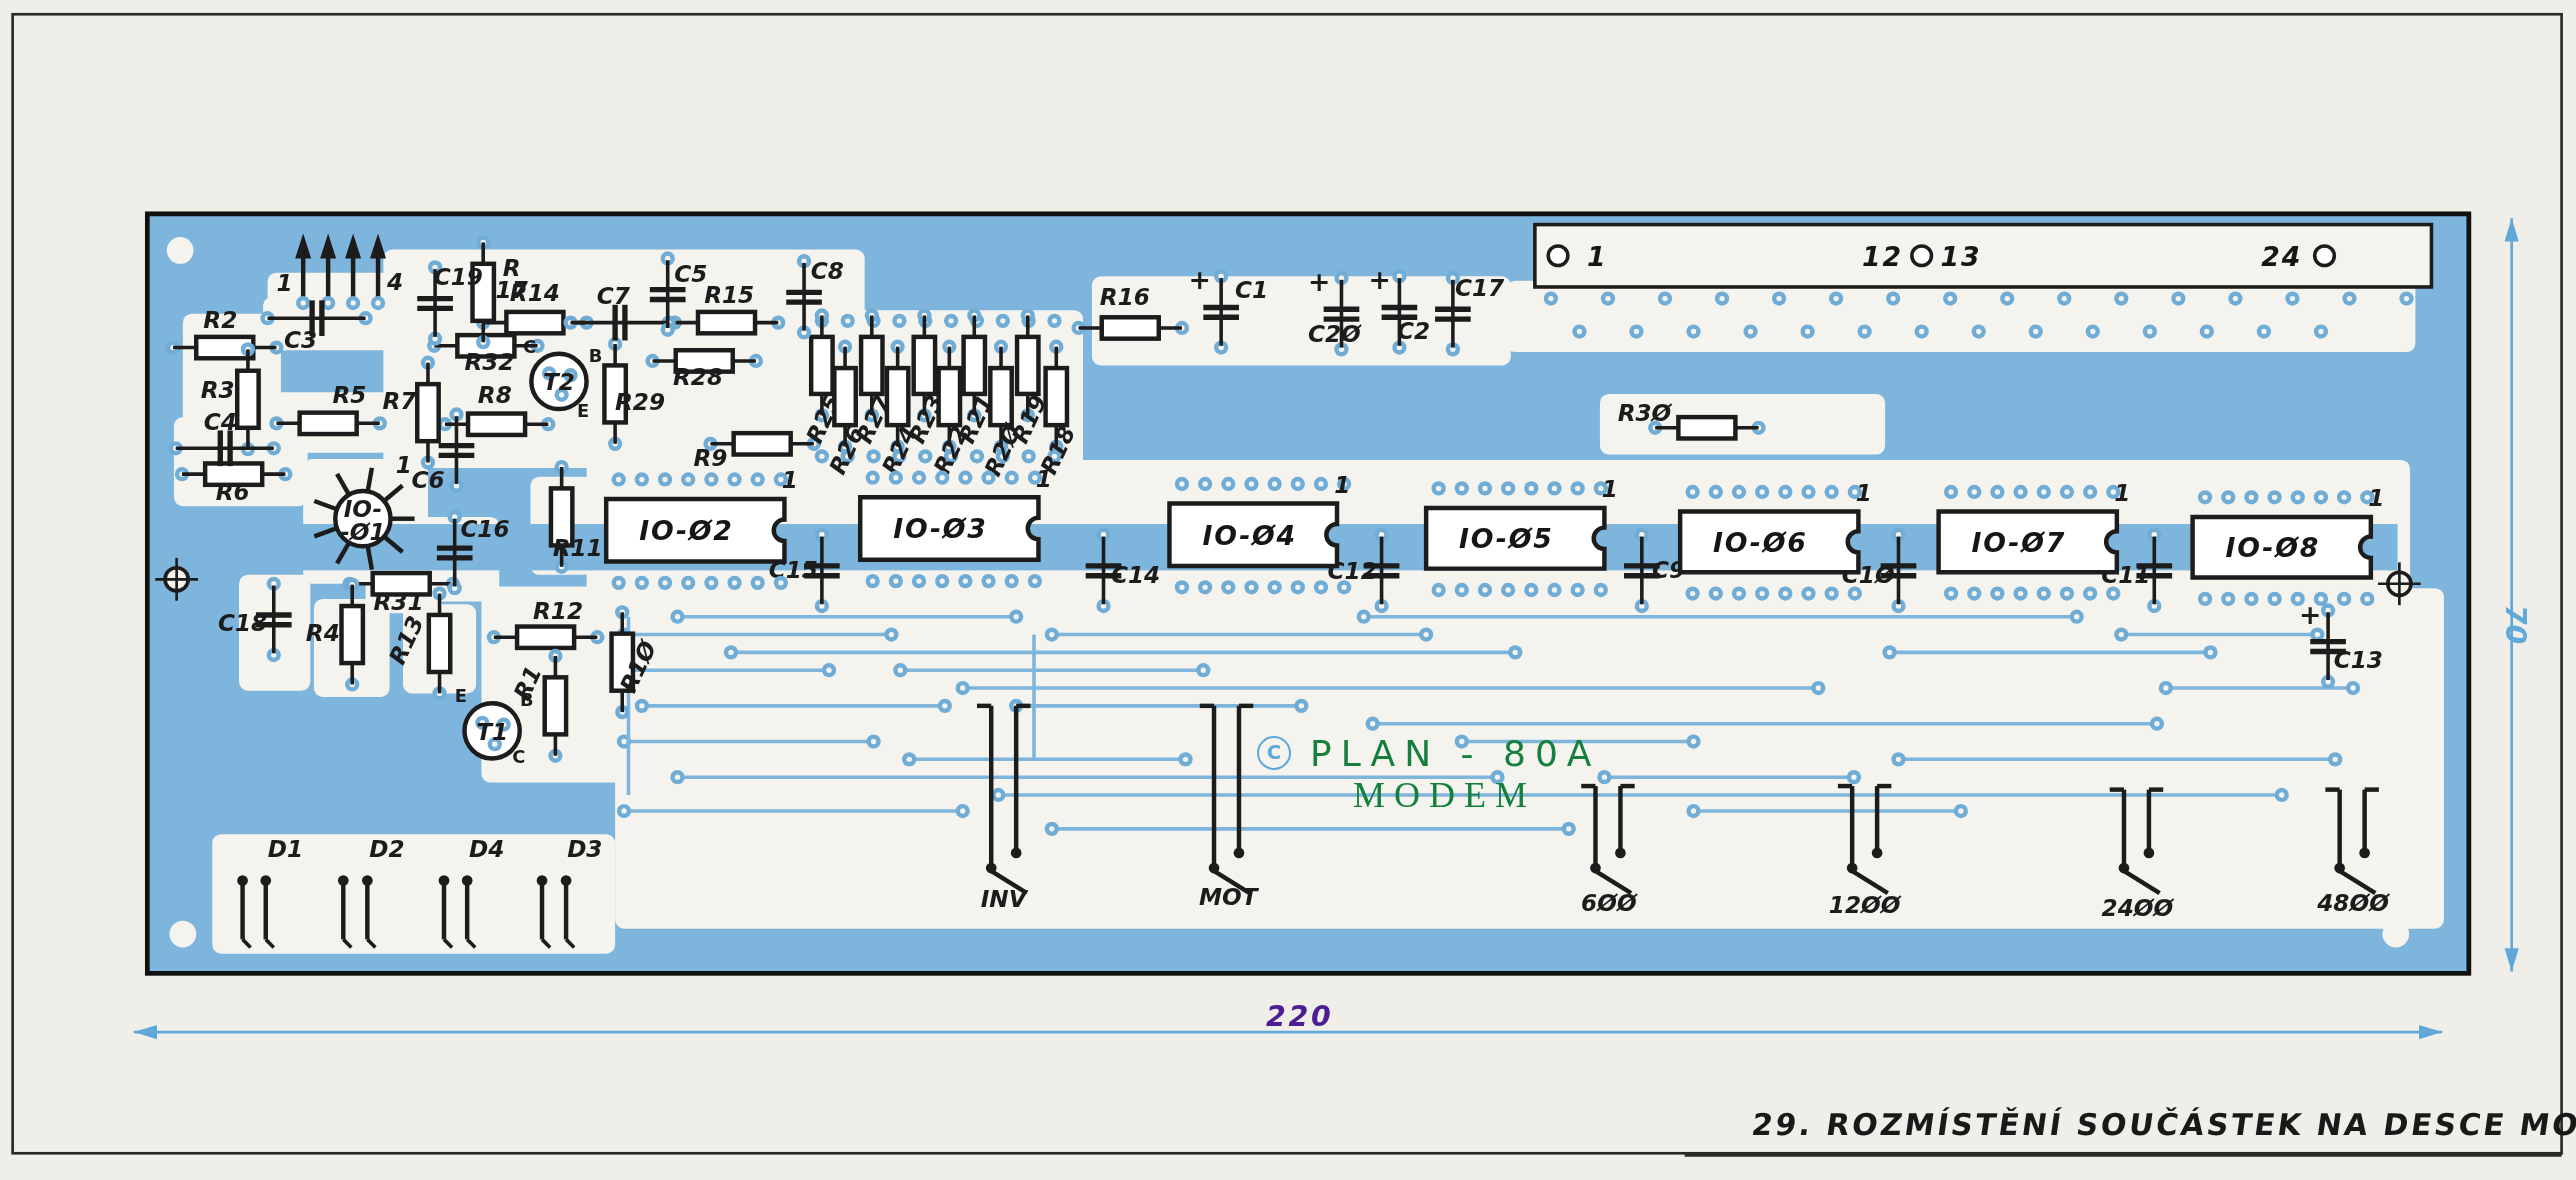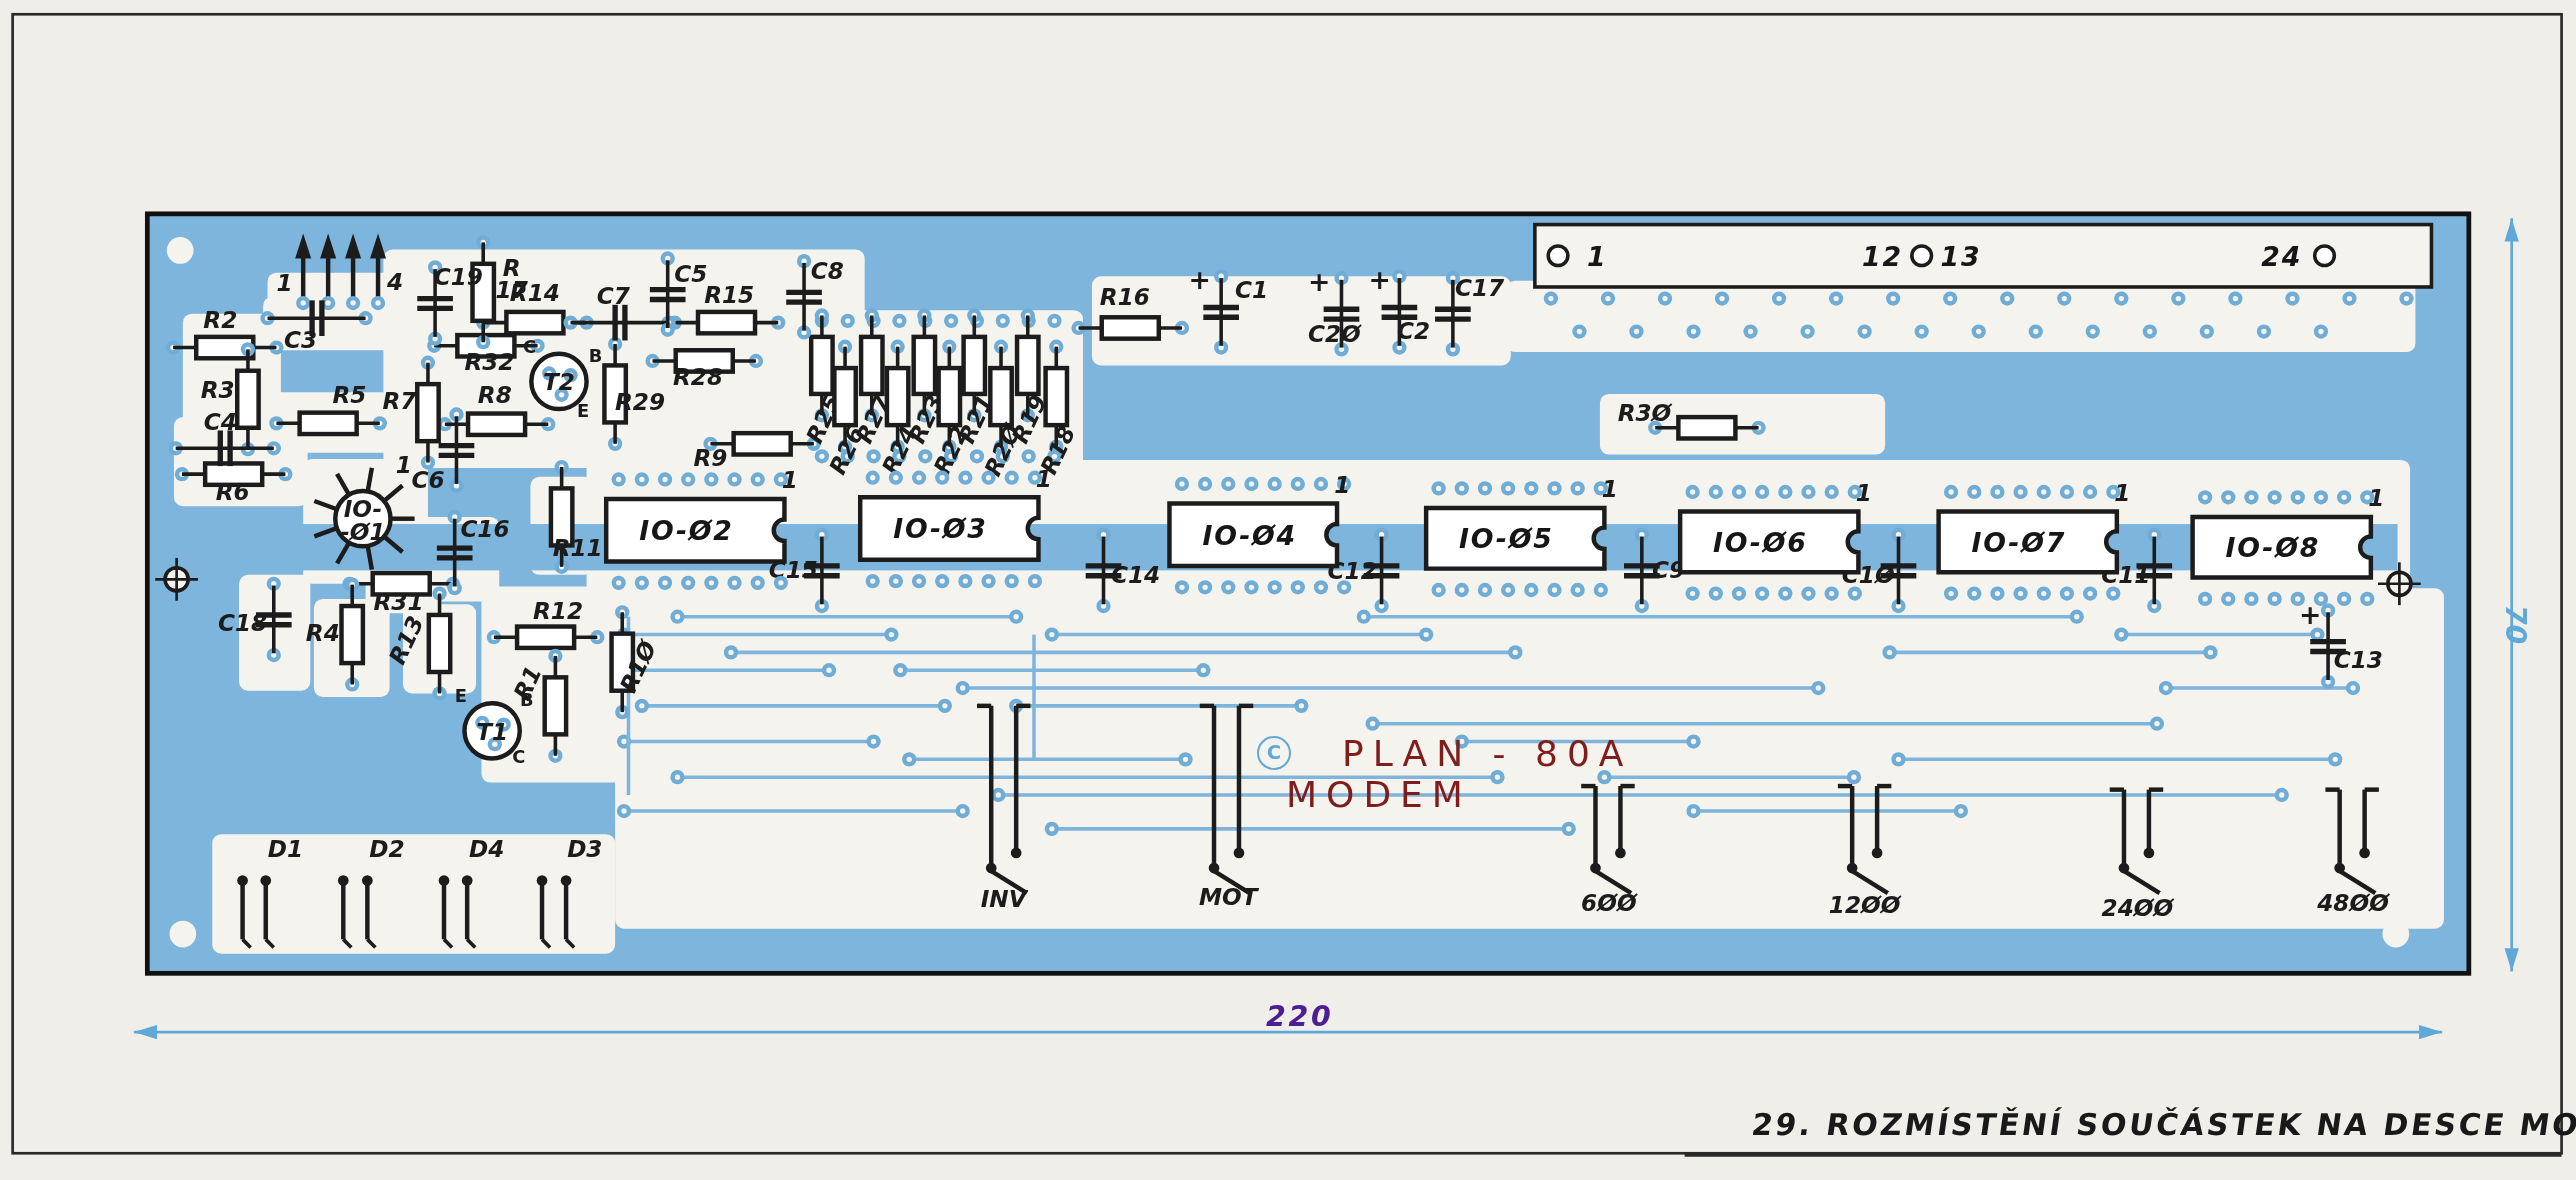--- a/index.html
+++ b/index.html
@@ -4,21 +4,21 @@
 <style>
   html,body{margin:0;padding:0;background:#e8e6e0;}
   #sheet{position:relative;width:2576px;height:1180px;background:#f0eee8;overflow:hidden;
          font-family:"DejaVu Sans",sans-serif;}
   svg text{font-family:"DejaVu Sans",sans-serif;}
   .clbl{font:italic 700 26px "DejaVu Sans",sans-serif;fill:#1c1c1c;}
   .big{font:italic 700 30px "DejaVu Sans",sans-serif;fill:#161616;letter-spacing:2px;}
   .pin{font:700 20px "DejaVu Sans",sans-serif;fill:#1c1c1c;}
   .plus{font:700 30px "DejaVu Sans",sans-serif;fill:#1c1c1c;}
   .overlay{position:absolute;white-space:nowrap;pointer-events:none;}
-  #brand1,#brand2{color:#7f1d1d;font:400 36px "DejaVu Sans",sans-serif;letter-spacing:9px;margin-left:32px;}
+  #brand1,#brand2{color:#15803d;font:400 36px "DejaVu Sans",sans-serif;letter-spacing:9px;}
   #copy-sym{position:absolute;left:1257px;top:736px;width:30px;height:30px;border:2.7px solid #5fa8d8;
             border-radius:50%;color:#5fa8d8;font:700 19.6px "DejaVu Sans",sans-serif;
             text-align:center;line-height:30px;}
   #dim-w{color:#4c1d95;font:italic 700 28.5px "DejaVu Sans",sans-serif;letter-spacing:2.7px;}
   #dim-h{color:#5fa8d8;font:italic 700 28.5px "DejaVu Sans",sans-serif;transform:rotate(90deg);}
   #caption{color:#191919;font:700 30px "DejaVu Sans",sans-serif;letter-spacing:2.7px;
            transform:skewX(-8deg);}
 </style>
 </head>
 <body>
@@ -1056,18 +1056,18 @@
       <polygon points="150,1158 176,1150 176,1166" fill="#5fa8d8"></polygon>
       <polygon points="2740,1158 2714,1150 2714,1166" fill="#5fa8d8"></polygon>
       <line x1="2818" y1="245" x2="2818" y2="1090" stroke="#5fa8d8" stroke-width="3"></line>
       <polygon points="2818,245 2810,271 2826,271" fill="#5fa8d8"></polygon>
       <polygon points="2818,1090 2810,1064 2826,1064" fill="#5fa8d8"></polygon>
       <line x1="1890" y1="1296" x2="2874" y2="1296" stroke="#2a2a2a" stroke-width="4"></line>
     </svg>
 
   <div class="overlay" id="copy-sym">C</div>
   <div class="overlay" id="brand1" style="left:1310px;top:733px;">PLAN - 80A</div>
-  <div class="overlay" id="brand2" style="left:1254px;top:774px;">MODEM</div>
+  <div class="overlay" id="brand2" style="left:1353px;top:774px;font-family:Liberation Serif, serif;">MODEM</div>
   <div class="overlay" id="dim-w" style="left:1266px;top:1000px;">220</div>
   <div class="overlay" id="dim-h" style="left:2496px;top:608px;">70</div>
   <div class="overlay" id="caption" style="left:1752px;top:1107px;">29. ROZMÍSTĚNÍ SOUČÁSTEK NA DESCE MODEMU</div>
 </div>
 
 
 </body></html>

